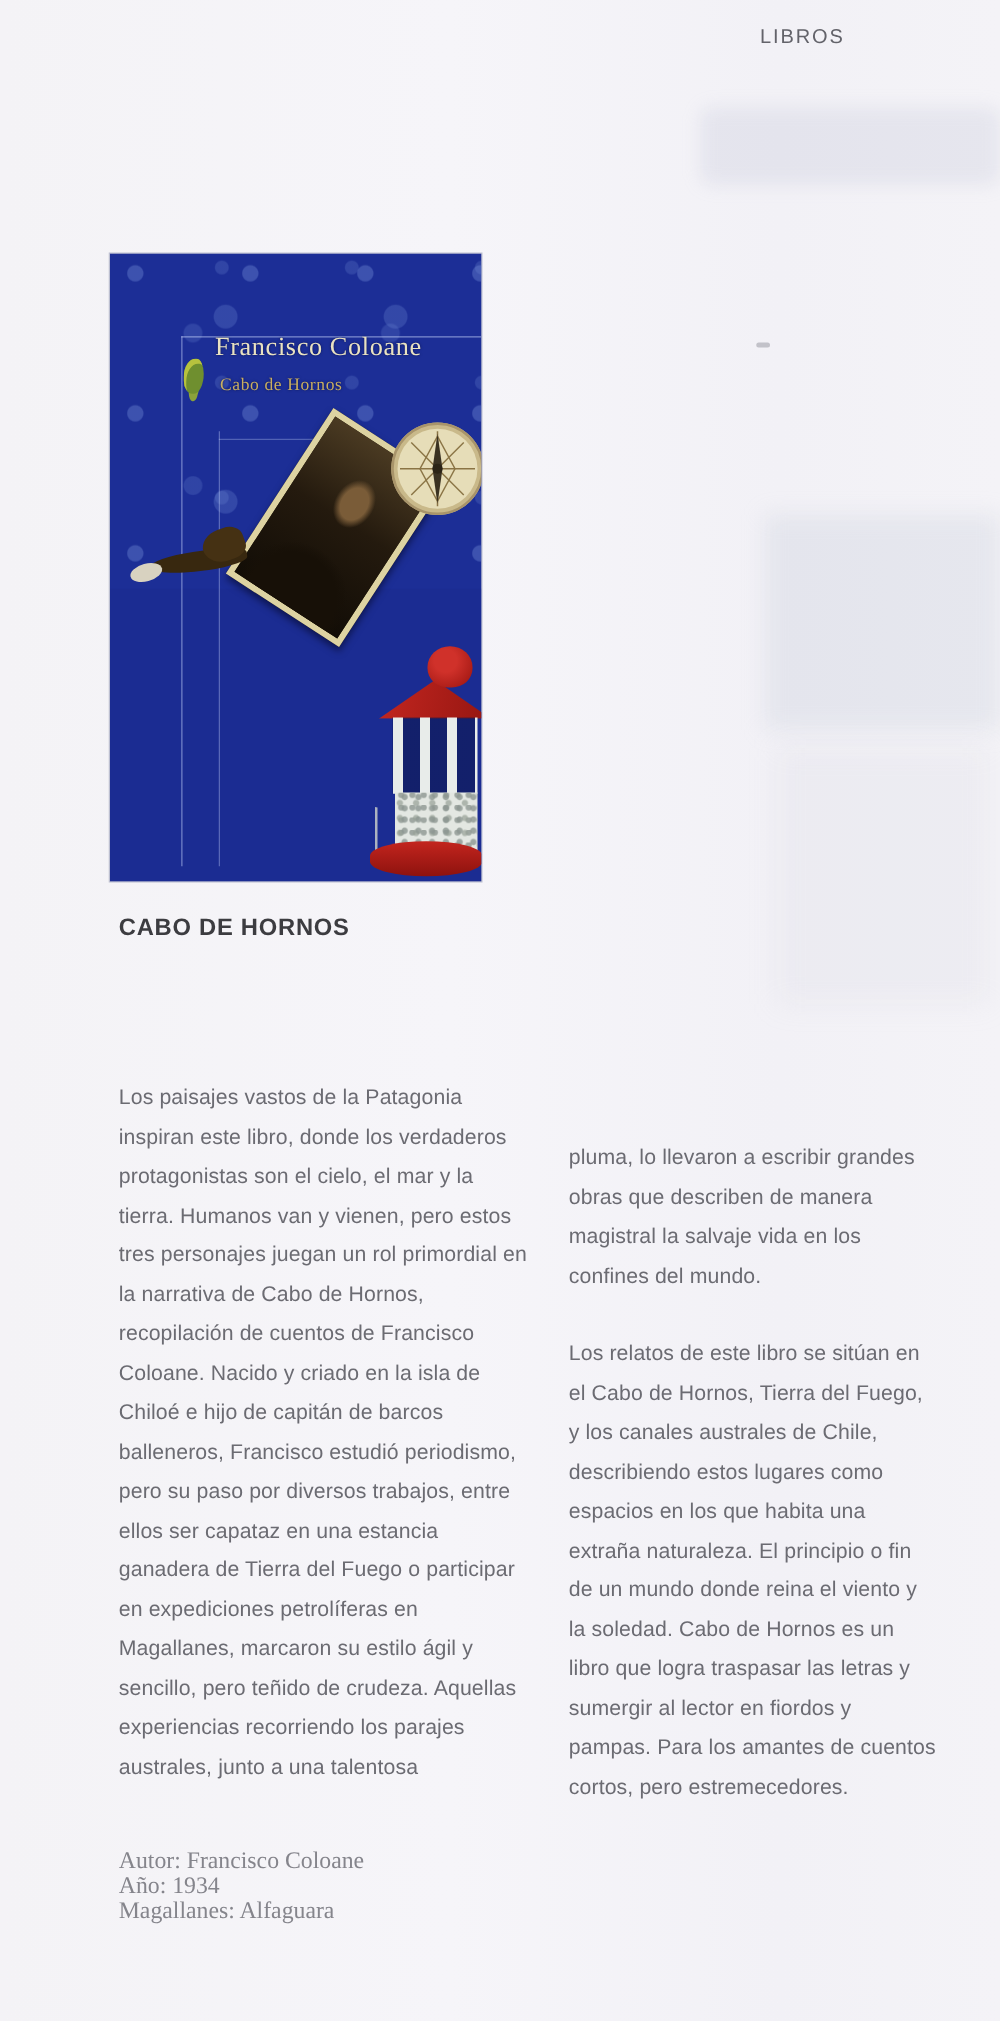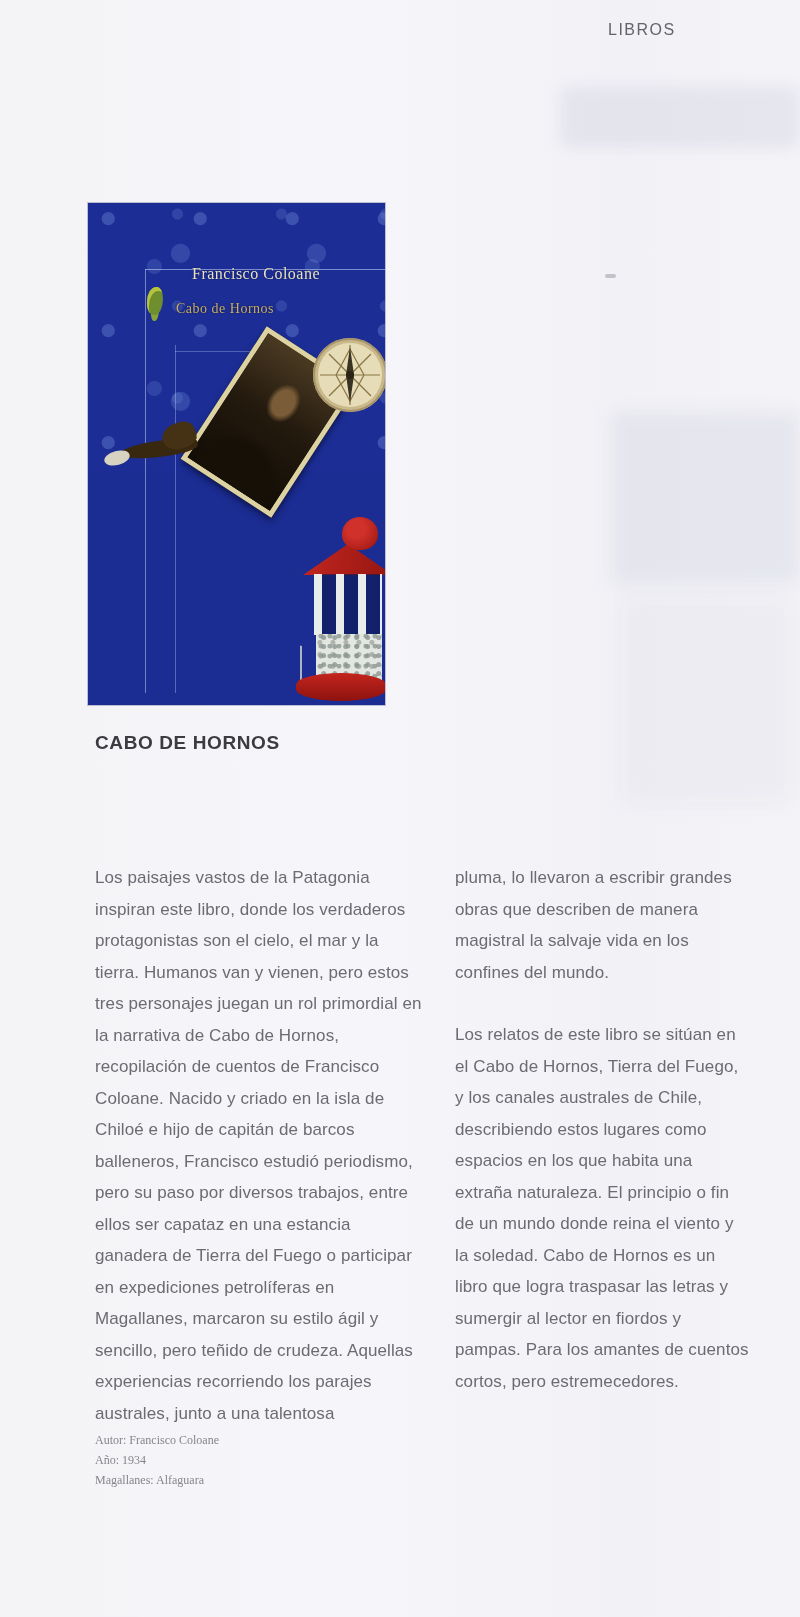--- a/index.html
+++ b/index.html
@@ -43,23 +43,23 @@
     overflow:hidden;
     box-shadow:0 0 0 1px rgba(20,30,90,.25);
   }
   .cover-flat{position:absolute;left:0;top:268px;right:0;bottom:0;background:#1b2c92;}
   .frame-h1{position:absolute;left:57px;right:0;top:66px;height:1px;background:rgba(205,218,255,.55);}
   .frame-v1{position:absolute;left:57px;top:66px;bottom:12px;width:1px;background:rgba(205,218,255,.50);}
   .frame-v2{position:absolute;left:87px;top:142px;bottom:12px;width:1px;background:rgba(205,218,255,.35);}
   .frame-h2{position:absolute;left:87px;top:148px;width:118px;height:1px;background:rgba(205,218,255,.30);}
 
   .cover-author{
-    position:absolute;left:104px;top:62px;
+    position:absolute;left:84px;top:62px;
     font-family:"Liberation Serif",serif;
-    font-size:16px;color:#e9e2c2;letter-spacing:.5px;
+    font-size:21px;color:#e9e2c2;letter-spacing:.5px;
     text-shadow:0 0 2px rgba(0,0,30,.6);
   }
   .cover-title{
     position:absolute;left:88px;top:98px;
     font-family:"Liberation Serif",serif;
     font-size:14px;color:#c8ae62;letter-spacing:.5px;
     text-shadow:0 0 2px rgba(0,0,30,.6);
   }
   .map-blob{position:absolute;left:59px;top:84px;width:16px;height:28px;
     background:#6f8f2f;border-radius:62% 38% 55% 45%/55% 45% 60% 40%;
@@ -117,29 +117,29 @@
     border-radius:50% / 42%;}
 
   
   .article-heading{
     position:absolute;left:95px;top:732px;
     font-size:19px;font-weight:700;letter-spacing:.6px;color:#3c3c40;
   }
   .columns{position:absolute;left:95px;top:862px;width:655px;display:flex;gap:30px;}
   .col{font-size:17px;line-height:31.5px;color:#6b6b72;letter-spacing:.1px;}
   .col-left{width:330px;}
-  .col-right{width:295px;}
+  .col-right{width:295px;margin-top:48px;}
   .col p{margin:0;}
   .col-right p + p{margin-top:31px;}
 
   
   .meta{
-    position:absolute;left:95px;top:1430px;
+    position:absolute;left:95px;top:1479px;
     font-family:"Liberation Serif",serif;
-    font-size:12px;line-height:20px;color:#85858c;
+    font-size:19px;line-height:20px;color:#85858c;
   }
   .meta div{margin:0;}
 </style>
 </head>
 <body>
 
 <div class="page">
 
   <div class="section-label">LIBROS</div>
 

